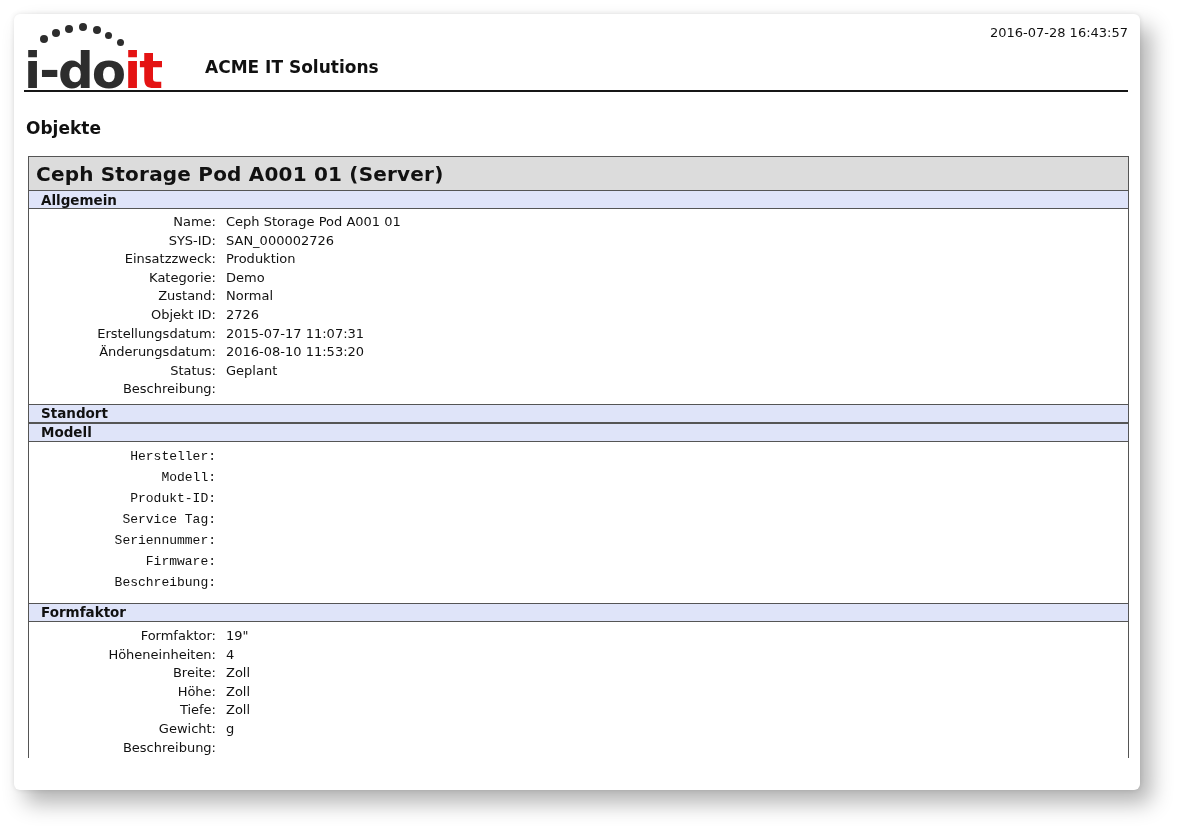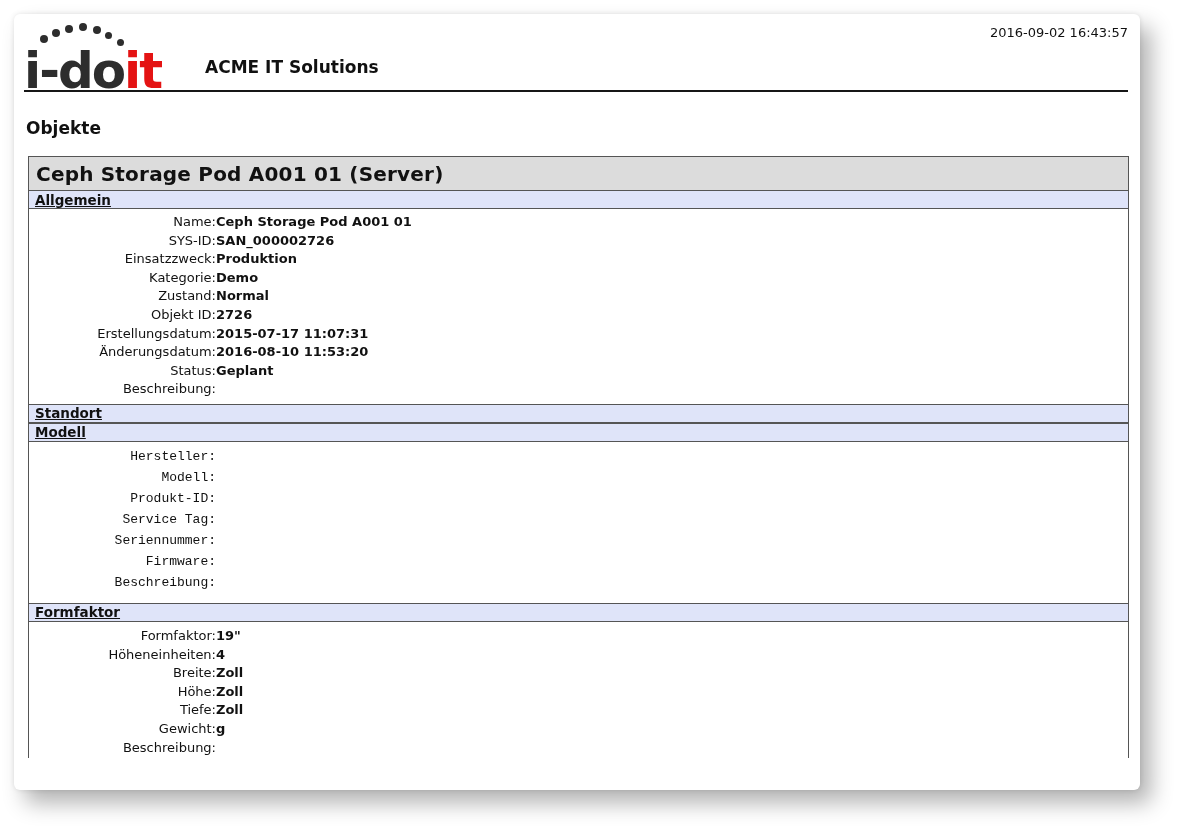--- a/index.html
+++ b/index.html
@@ -43,26 +43,26 @@
   .objekte{position:absolute;left:12px;top:104px;font-size:17px;font-weight:bold;}
 
   
   .obj-table{position:absolute;left:14px;top:142px;width:1101px;
     border:1px solid var(--border);border-bottom:none;background:#fff;}
   .obj-title{height:33px;background:var(--title-bg);border-bottom:none;
     display:flex;align-items:center;padding-left:7px;
     font-size:20px;font-weight:bold;letter-spacing:0.2px;}
   .sec-header{height:19px;background:var(--sec-bg);
     border-top:1px solid var(--border);border-bottom:1px solid var(--border);
-    display:flex;align-items:center;padding-left:6px;
-    font-size:13.5px;font-weight:bold;text-decoration:underline;}
+    display:flex;align-items:center;padding-left:12px;
+    font-size:13.5px;font-weight:bold;}
   .sec-body{font-size:13px;}
   .frow{display:flex;align-items:baseline;}
   .flabel{width:187px;text-align:right;flex:0 0 auto;white-space:pre;}
-  .fvalue{font-weight:bold;white-space:pre;}
+  .fvalue{margin-left:10px;font-weight:normal;white-space:pre;}
   .sec-allgemein{padding:5px 0 4px 0;}
   .sec-allgemein .frow{height:18.6px;}
   .sec-standort{padding:10px 0 10px 16px;}
   .sec-standort .path-row{height:19px;display:flex;align-items:center;}
   .sec-modell{padding:7px 0 7px 0;font-family:Liberation Mono, monospace;}
   .sec-modell .frow{height:21px;}
   .sec-formfaktor{padding:6px 0 0 0;}
   .sec-formfaktor .frow{height:18.6px;}
 </style>
 </head>
@@ -75,21 +75,21 @@
     <span class="dot d3"></span>
     <span class="dot d4"></span>
     <span class="dot d5"></span>
     <span class="dot d6"></span>
     <span class="dot d7"></span>
     <span class="dot d8"></span>
     <span class="logo-text"><span class="logo-black">i-do</span><span class="logo-red">it</span></span>
   </div>
 
   <div class="company">ACME IT Solutions</div>
-  <div class="timestamp">2016-09-02 16:43:57</div>
+  <div class="timestamp">2016-07-28 16:43:57</div>
   <div class="header-rule"></div>
 
   <div class="objekte">Objekte</div>
 
   <div class="obj-table">
     <div class="obj-title">Ceph Storage Pod A001 01 (Server)</div>
     <div id="sections">
         <div class="sec-header">Allgemein</div>
         <div class="sec-body sec-allgemein">
           <div class="frow">

